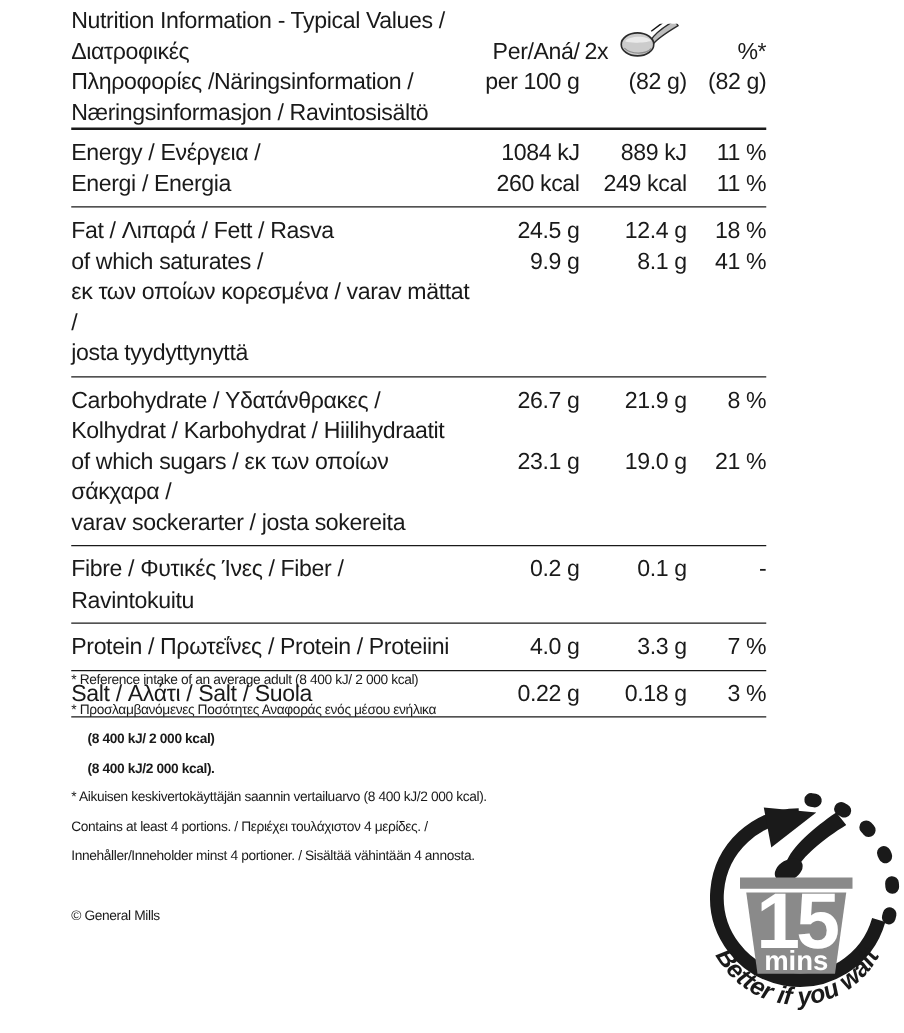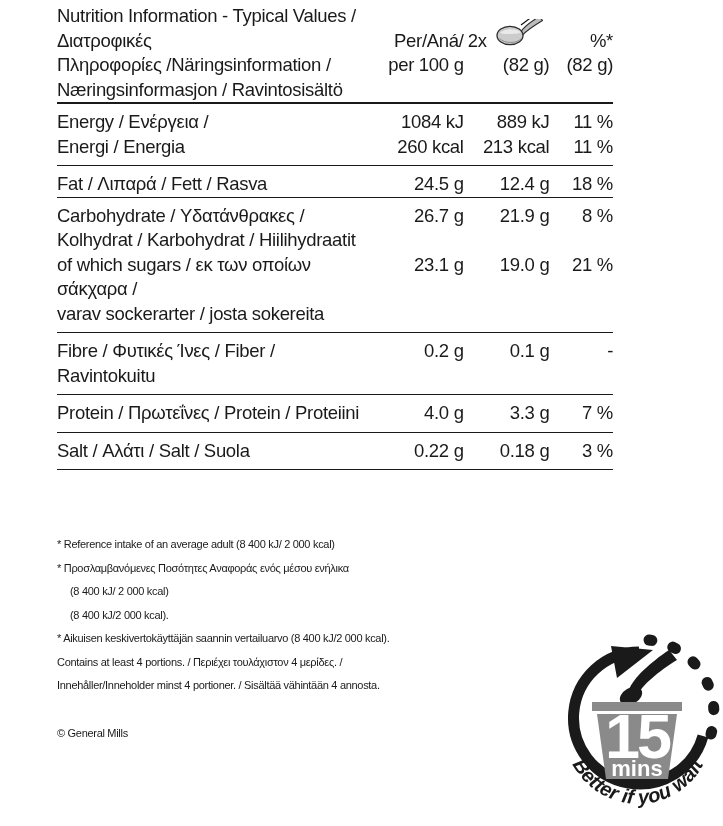--- a/index.html
+++ b/index.html
@@ -84,21 +84,21 @@
   .footnotes {
     position: absolute;
     left: 57px;
     top: 533px;
     width: 600px;
     font-size: 11px;
     line-height: 23.5px;
     letter-spacing: -0.3px;
   }
   .footnotes div { white-space: nowrap; }
-  .fn-indent { padding-left: 13px; }
+  .fn-indent { padding-left: 13px; font-weight: bold; }
 
   .copyright {
     position: absolute;
     left: 57px;
     top: 722px;
     font-size: 11px;
     line-height: 23.5px;
     letter-spacing: -0.3px;
     white-space: nowrap;
   }
@@ -176,21 +176,21 @@
         <td class="c-name">
           <div>Energy / Ενέργεια /</div>
           <div>Energi / Energia</div>
         </td>
         <td class="c-p100">
           <div>1084 kJ</div>
           <div>260 kcal</div>
         </td>
         <td class="c-port">
           <div>889 kJ</div>
-          <div>213 kcal</div>
+          <div>249 kcal</div>
         </td>
         <td class="c-pct">
           <div>11 %</div>
           <div>11 %</div>
         </td>
       </tr>
 
       <tr class="rule-row">
         <td colspan="4">
             <div class="rule rule-thin"></div>
@@ -199,20 +199,30 @@
 
       <tr class="sec-pad-top">
         <td class="c-name">
           <div>Fat / Λιπαρά / Fett / Rasva</div>
         </td>
         <td class="c-p100">24.5 g</td>
         <td class="c-port">12.4 g</td>
         <td class="c-pct">18 %</td>
       </tr>
 
+      <tr class="sec-pad-bot">
+        <td class="c-name">
+          <div>of which saturates /</div>
+          <div>εκ των οποίων κορεσμένα / varav mättat /</div>
+          <div>josta tyydyttynyttä</div>
+        </td>
+        <td class="c-p100">9.9 g</td>
+        <td class="c-port">8.1 g</td>
+        <td class="c-pct">41 %</td>
+      </tr>
 
       <tr class="rule-row">
         <td colspan="4">
             <div class="rule rule-thin"></div>
           </td>
       </tr>
 
       <tr class="sec-pad-top">
         <td class="c-name">
           <div>Carbohydrate / Υδατάνθρακες /</div>

